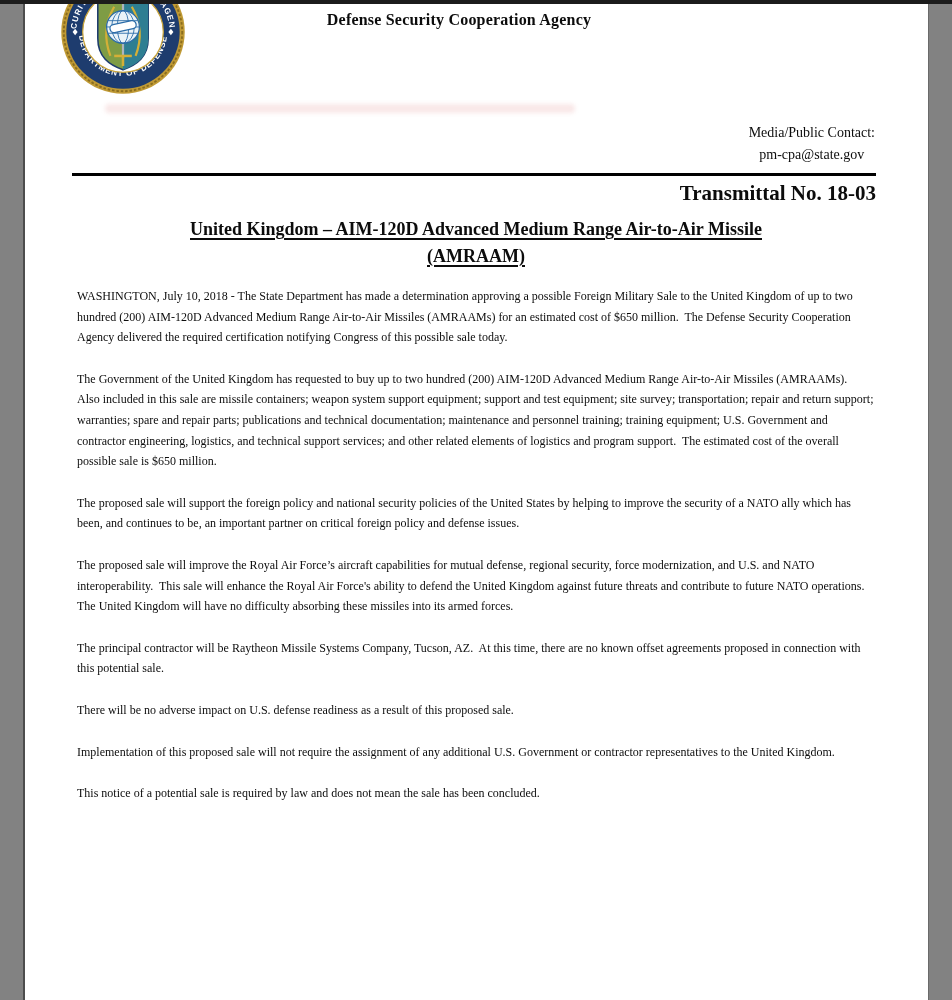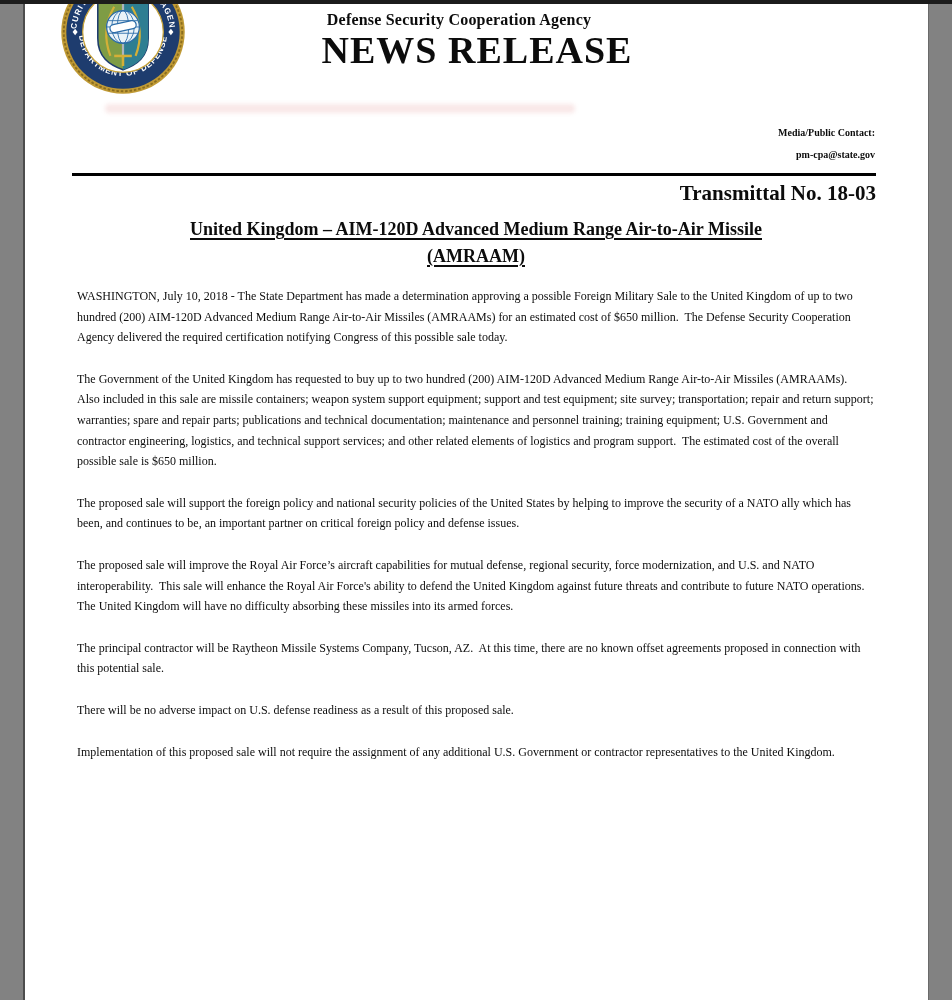--- a/index.html
+++ b/index.html
@@ -21,22 +21,22 @@
   
   #agency-name{position:absolute;top:11px;left:25px;width:868px;text-align:center;
                font-size:16px;font-weight:bold;letter-spacing:.2px;}
   #release-type{position:absolute;top:28px;left:25px;width:904px;text-align:center;
                 font-size:38px;font-weight:bold;letter-spacing:1px;}
 
   
   #web-line{position:absolute;left:77px;top:123px;font-size:15px;}
   #web-label{font-weight:bold;margin-right:10px;}
   #web-link{color:#2823c8;text-decoration:underline;font-size:16px;cursor:pointer;}
-  #contact-block{position:absolute;right:77px;top:122px;text-align:right;
-                 font-weight:bold;font-size:10px;line-height:22px;}
+  #contact-block{position:absolute;right:77px;top:122px;text-align:center;
+                 font-weight:normal;font-size:14px;line-height:22px;}
   #rule{position:absolute;left:72px;top:173px;width:804px;height:3px;background:#000;}
   #transmittal{position:absolute;right:76px;top:181px;font-weight:bold;font-size:21px;}
 
   
   #title-block{position:absolute;left:77px;top:216px;width:798px;text-align:center;
                font-size:18px;font-weight:bold;line-height:27px;}
   #title-block .tl{text-decoration:underline;text-underline-offset:3px;text-decoration-thickness:1.5px;}
   #body-copy{position:absolute;left:77px;top:286px;width:798px;}
   #body-copy p{margin:0 0 21px 0;font-size:12px;line-height:20.6px;white-space:pre-wrap;}
 </style>
@@ -85,21 +85,20 @@
         <line x1="74" y1="92" x2="126" y2="92"></line>
         <line x1="74" y1="102" x2="126" y2="102"></line>
         <ellipse cx="100" cy="92" rx="9" ry="26"></ellipse>
         <ellipse cx="100" cy="92" rx="18" ry="26"></ellipse>
       </g>
       <rect x="79" y="85" width="42" height="13" rx="6" fill="#ffffff" stroke="#2b6ca8" stroke-width="2" transform="rotate(-12 100 91)"></rect>
     </svg>
   </div>
 
   <div id="agency-name">Defense Security Cooperation Agency</div>
-  <div id="release-type">NEWS RELEASE</div>
 
 
   <div id="contact-block">
     <div>Media/Public Contact:</div>
     <div>pm-cpa@state.gov</div>
   </div>
 
   <div id="rule"></div>
   <div id="transmittal">Transmittal No. 18-03</div>
 
@@ -109,15 +108,16 @@
   </div>
 
   <div id="body-copy">
     <p>WASHINGTON, July 10, 2018 - The State Department has made a determination approving a possible Foreign Military Sale to the United Kingdom of up to two hundred (200) AIM-120D Advanced Medium Range Air-to-Air Missiles (AMRAAMs) for an estimated cost of $650 million.  The Defense Security Cooperation Agency delivered the required certification notifying Congress of this possible sale today.</p>
     <p>The Government of the United Kingdom has requested to buy up to two hundred (200) AIM-120D Advanced Medium Range Air-to-Air Missiles (AMRAAMs).  Also included in this sale are missile containers; weapon system support equipment; support and test equipment; site survey; transportation; repair and return support; warranties; spare and repair parts; publications and technical documentation; maintenance and personnel training; training equipment; U.S. Government and contractor engineering, logistics, and technical support services; and other related elements of logistics and program support.  The estimated cost of the overall possible sale is $650 million.</p>
     <p>The proposed sale will support the foreign policy and national security policies of the United States by helping to improve the security of a NATO ally which has been, and continues to be, an important partner on critical foreign policy and defense issues.</p>
     <p>The proposed sale will improve the Royal Air Force’s aircraft capabilities for mutual defense, regional security, force modernization, and U.S. and NATO interoperability.  This sale will enhance the Royal Air Force's ability to defend the United Kingdom against future threats and contribute to future NATO operations.  The United Kingdom will have no difficulty absorbing these missiles into its armed forces.</p>
     <p>The principal contractor will be Raytheon Missile Systems Company, Tucson, AZ.  At this time, there are no known offset agreements proposed in connection with this potential sale.</p>
     <p>There will be no adverse impact on U.S. defense readiness as a result of this proposed sale.</p>
     <p>Implementation of this proposed sale will not require the assignment of any additional U.S. Government or contractor representatives to the United Kingdom.</p>
+    <p>This notice of a potential sale is required by law and does not mean the sale has been concluded.</p>
   </div>
 
 </div>
 
 </body></html>

